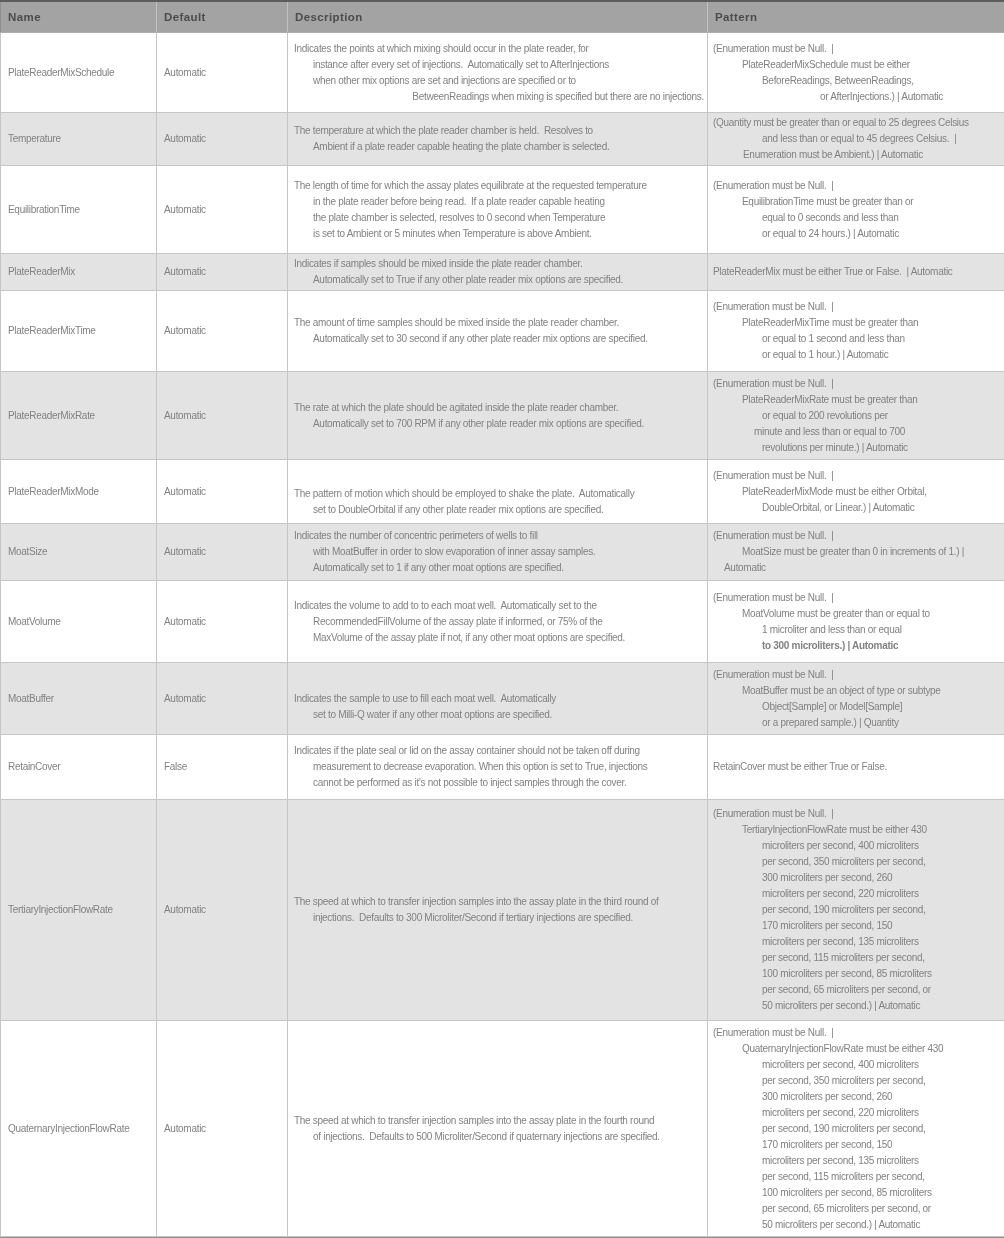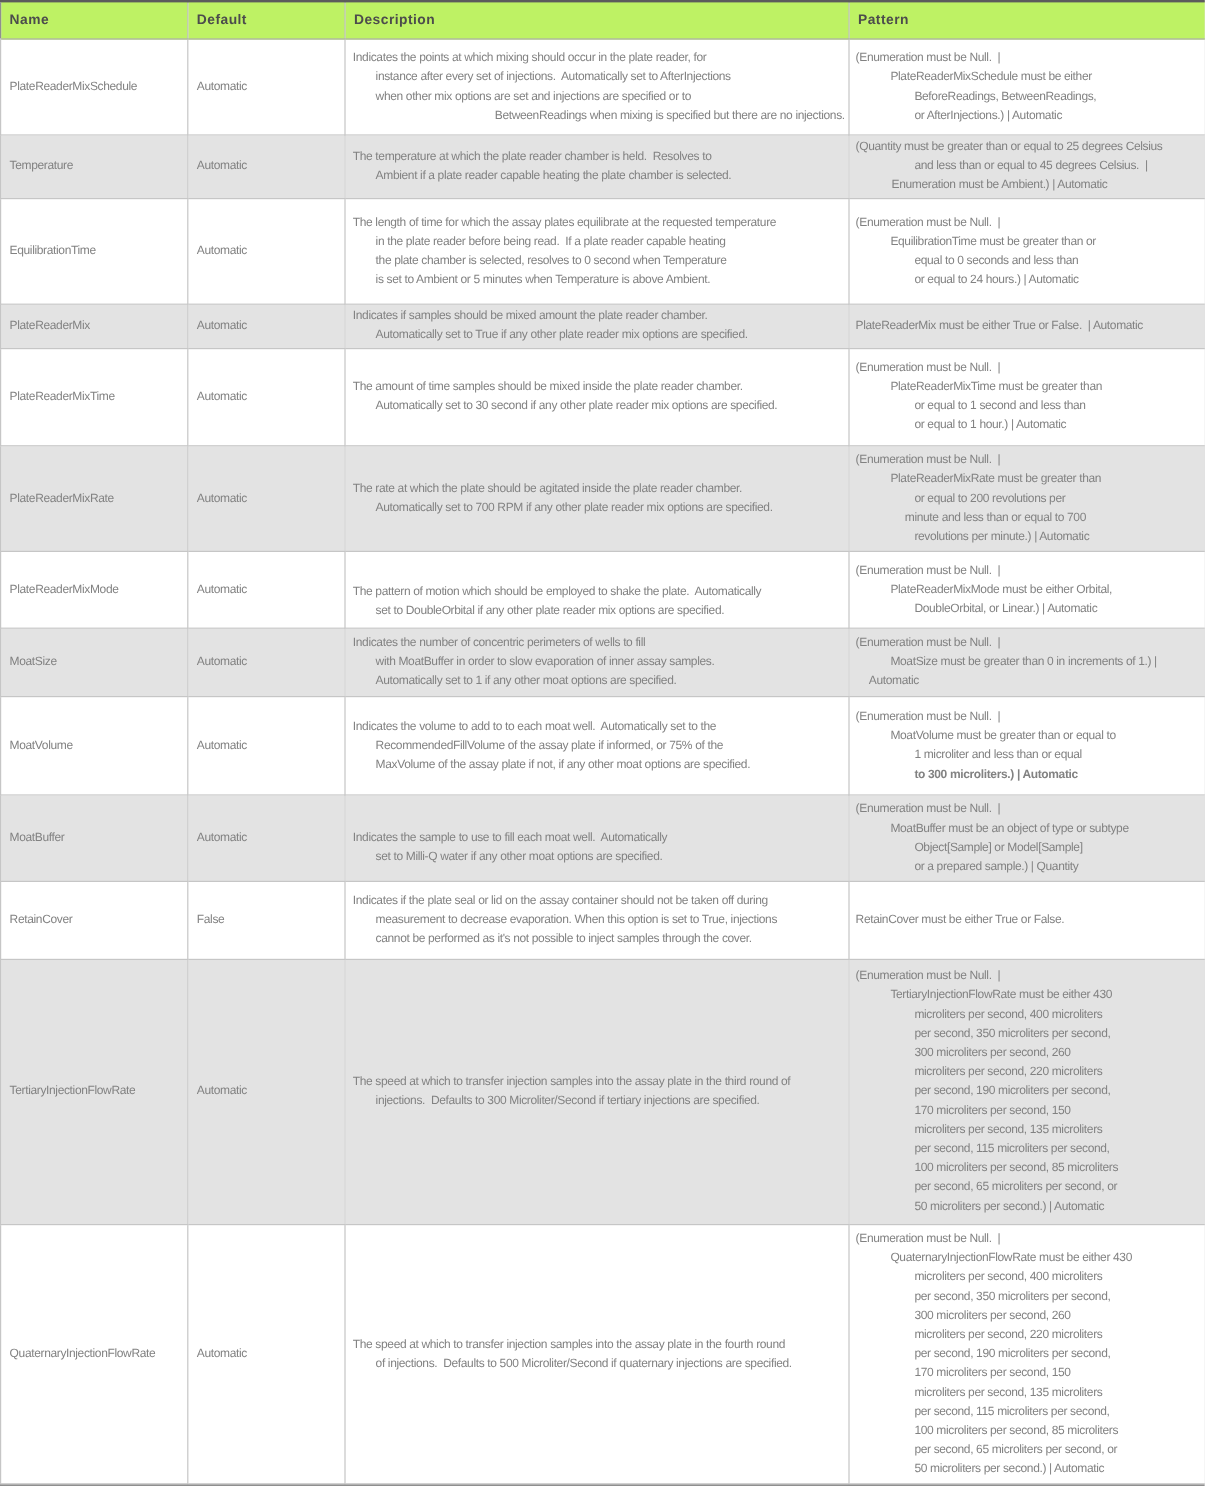--- a/index.html
+++ b/index.html
@@ -19,21 +19,21 @@
     border-left: 1px solid #8f8f8f;
     border-right: 1px solid #c2c2c2;
   }
   col.c-name    { width: 156px; }
   col.c-default { width: 131px; }
   col.c-desc    { width: 420px; }
   col.c-pattern { width: 297px; }
 
   th {
     height: 30px;
-    background: #bef264;
+    background: #a3a3a3;
     color: #4c4c4c;
     font-size: 11.5px;
     font-weight: bold;
     letter-spacing: 0.4px;
     text-align: left;
     vertical-align: middle;
     padding: 0 4px 0 7px;
     border-bottom: 1px solid #adadad;
     border-right: 1px solid #c2c2c2;
   }
@@ -84,21 +84,21 @@
           <td class="desc-cell">
             <div class="line" style="padding-left: 0px;">Indicates the points at which mixing should occur in the plate reader, for</div>
             <div class="line" style="padding-left: 19px;">instance after every set of injections.  Automatically set to AfterInjections</div>
             <div class="line" style="padding-left: 19px;">when other mix options are set and injections are specified or to</div>
             <div class="line" style="padding-left: 19px; text-align: right;">BetweenReadings when mixing is specified but there are no injections.</div>
           </td>
           <td class="pattern-cell">
             <div class="line" style="padding-left: 0px;">(Enumeration must be Null.  |</div>
             <div class="line" style="padding-left: 29px;">PlateReaderMixSchedule must be either</div>
             <div class="line" style="padding-left: 49px;">BeforeReadings, BetweenReadings,</div>
-            <div class="line" style="padding-left: 49px;">or AfterInjections.) | Automatic</div>
+            <div class="line" style="padding-left: 49px; text-align: center;">or AfterInjections.) | Automatic</div>
           </td>
         </tr>
         <tr class="shaded" style="height: 52px;">
           <td class="name-cell">Temperature</td>
           <td class="default-cell">Automatic</td>
           <td class="desc-cell">
             <div class="line" style="padding-left: 0px;">The temperature at which the plate reader chamber is held.  Resolves to</div>
             <div class="line" style="padding-left: 19px;">Ambient if a plate reader capable heating the plate chamber is selected.</div>
           </td>
           <td class="pattern-cell">
@@ -120,21 +120,21 @@
             <div class="line" style="padding-left: 0px;">(Enumeration must be Null.  |</div>
             <div class="line" style="padding-left: 29px;">EquilibrationTime must be greater than or</div>
             <div class="line" style="padding-left: 49px;">equal to 0 seconds and less than</div>
             <div class="line" style="padding-left: 49px;">or equal to 24 hours.) | Automatic</div>
           </td>
         </tr>
         <tr class="shaded" style="height: 37px;">
           <td class="name-cell">PlateReaderMix</td>
           <td class="default-cell">Automatic</td>
           <td class="desc-cell">
-            <div class="line" style="padding-left: 0px;">Indicates if samples should be mixed amount the plate reader chamber.</div>
+            <div class="line" style="padding-left: 0px;">Indicates if samples should be mixed inside the plate reader chamber.</div>
             <div class="line" style="padding-left: 19px;">Automatically set to True if any other plate reader mix options are specified.</div>
           </td>
           <td class="pattern-cell">
             <div class="line" style="padding-left: 0px;">PlateReaderMix must be either True or False.  | Automatic</div>
           </td>
         </tr>
         <tr style="height: 81px;">
           <td class="name-cell">PlateReaderMixTime</td>
           <td class="default-cell">Automatic</td>
           <td class="desc-cell">

